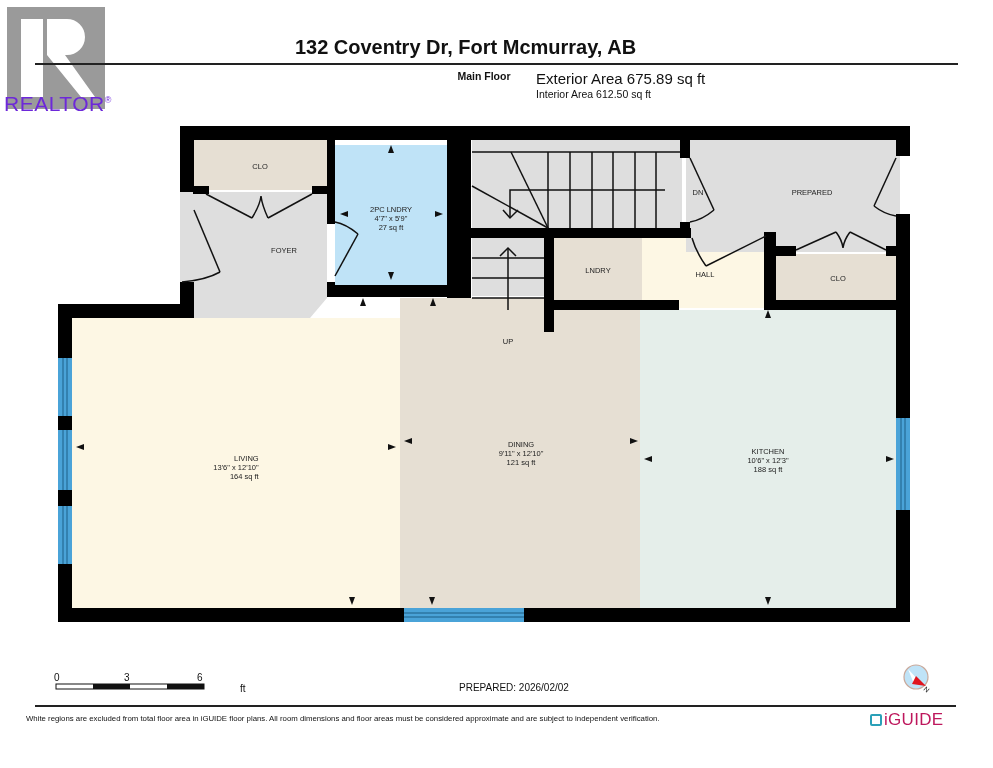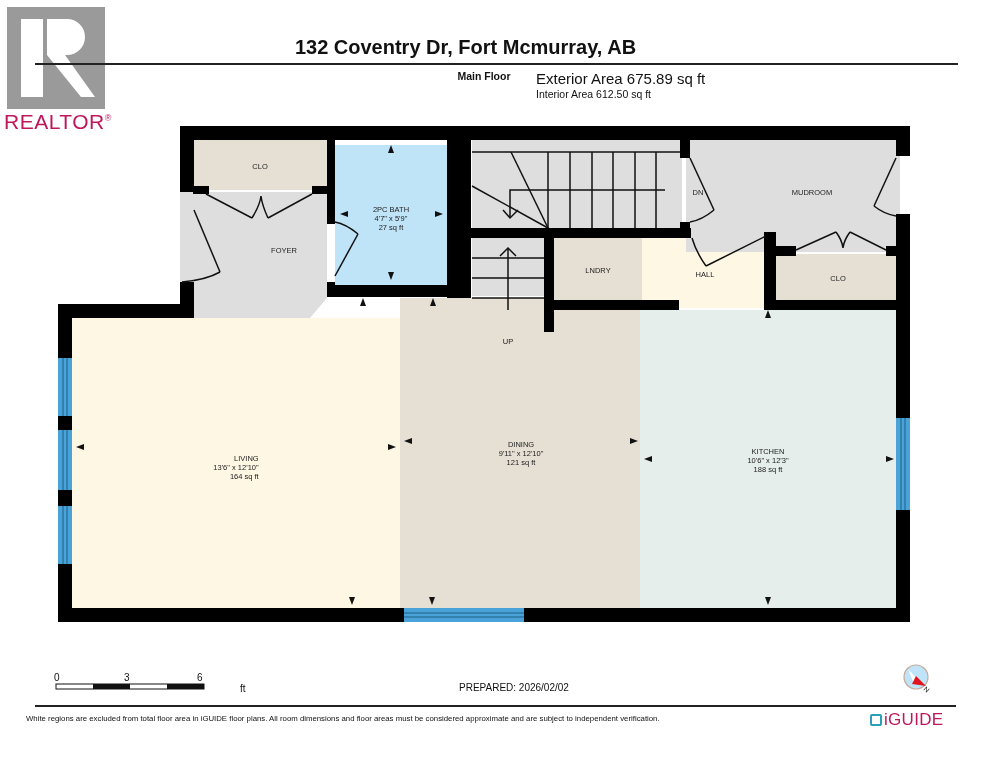--- a/index.html
+++ b/index.html
@@ -1,19 +1,19 @@
 <!DOCTYPE html>
 <html><head>
 <meta charset="utf-8">
 <style>
   html, body { margin:0; padding:0; background:#ffffff; }
   body { width:993px; height:768px; position:relative; overflow:hidden; font-family:"Liberation Sans", sans-serif; color:#111; }
   .abs { position:absolute; }
   #realtor-logo { left:7px; top:7px; width:98px; height:102px; background:#9a9a9a; }
-  #realtor-word { left:4px; top:110px; font-size:21px; color:#be185d; letter-spacing:0.5px; }
+  #realtor-word { left:4px; top:92px; font-size:21px; color:#6d28d9; letter-spacing:0.5px; }
   #realtor-word sup { font-size:9px; }
   #title { left:0; width:931px; top:36px; text-align:center; font-size:20px; font-weight:bold; }
   #title-rule { left:35px; top:63px; width:923px; height:2px; background:#222; }
   #floor-label { left:440px; top:70px; width:88px; text-align:center; font-size:10.5px; font-weight:bold; }
   #ext-area { left:536px; top:70px; font-size:15px; }
   #int-area { left:536px; top:88px; font-size:10.5px; }
   svg#plan { left:0; top:0; }
   .room-label { position:absolute; text-align:center; font-size:7.5px; line-height:9px; color:#222; transform:translateX(-50%); white-space:nowrap; }
   #scale-0 { left:54px; top:672px; font-size:10px; }
   #scale-3 { left:124px; top:672px; font-size:10px; }
@@ -173,26 +173,26 @@
   <g>
     <circle cx="916" cy="677" r="12" fill="#bfe3f7" stroke="#c9a89a" stroke-width="1.2"></circle>
     <polygon points="908,669 920,682 914,684" fill="#fff"></polygon>
     <polygon points="916,676 926,686 912,684" fill="#e0141e"></polygon>
   </g>
 </svg>
 
 <div class="room-label" style="left:260px; top:162px;"><span>CLO</span></div>
 <div class="room-label" style="left:260px; top:246px;margin-left:24px;"><span>FOYER</span></div>
 <div class="room-label" style="left:391px; top:205px;">
-  <div>2PC BATH</div>
+  <div>2PC LNDRY</div>
   <div>4'7" x 5'9"</div>
   <div>27 sq ft</div>
 </div>
 <div class="room-label" style="left:698px; top:188px;">DN</div>
-<div class="room-label" style="left:812px; top:188px;">MUDROOM</div>
+<div class="room-label" style="left:812px; top:188px;">PREPARED</div>
 <div class="room-label" style="left:598px; top:266px;">LNDRY</div>
 <div class="room-label" style="left:705px; top:270px;">HALL</div>
 <div class="room-label" style="left:838px; top:274px;">CLO</div>
 <div class="room-label" style="left:508px; top:337px;">UP</div>
 <div class="room-label" style="left:236px; top:454px;text-align:right;">
   <div>LIVING</div>
   <div>13'6" x 12'10"</div>
   <div>164 sq ft</div>
 </div>
 <div class="room-label" style="left:521px; top:440px;">

